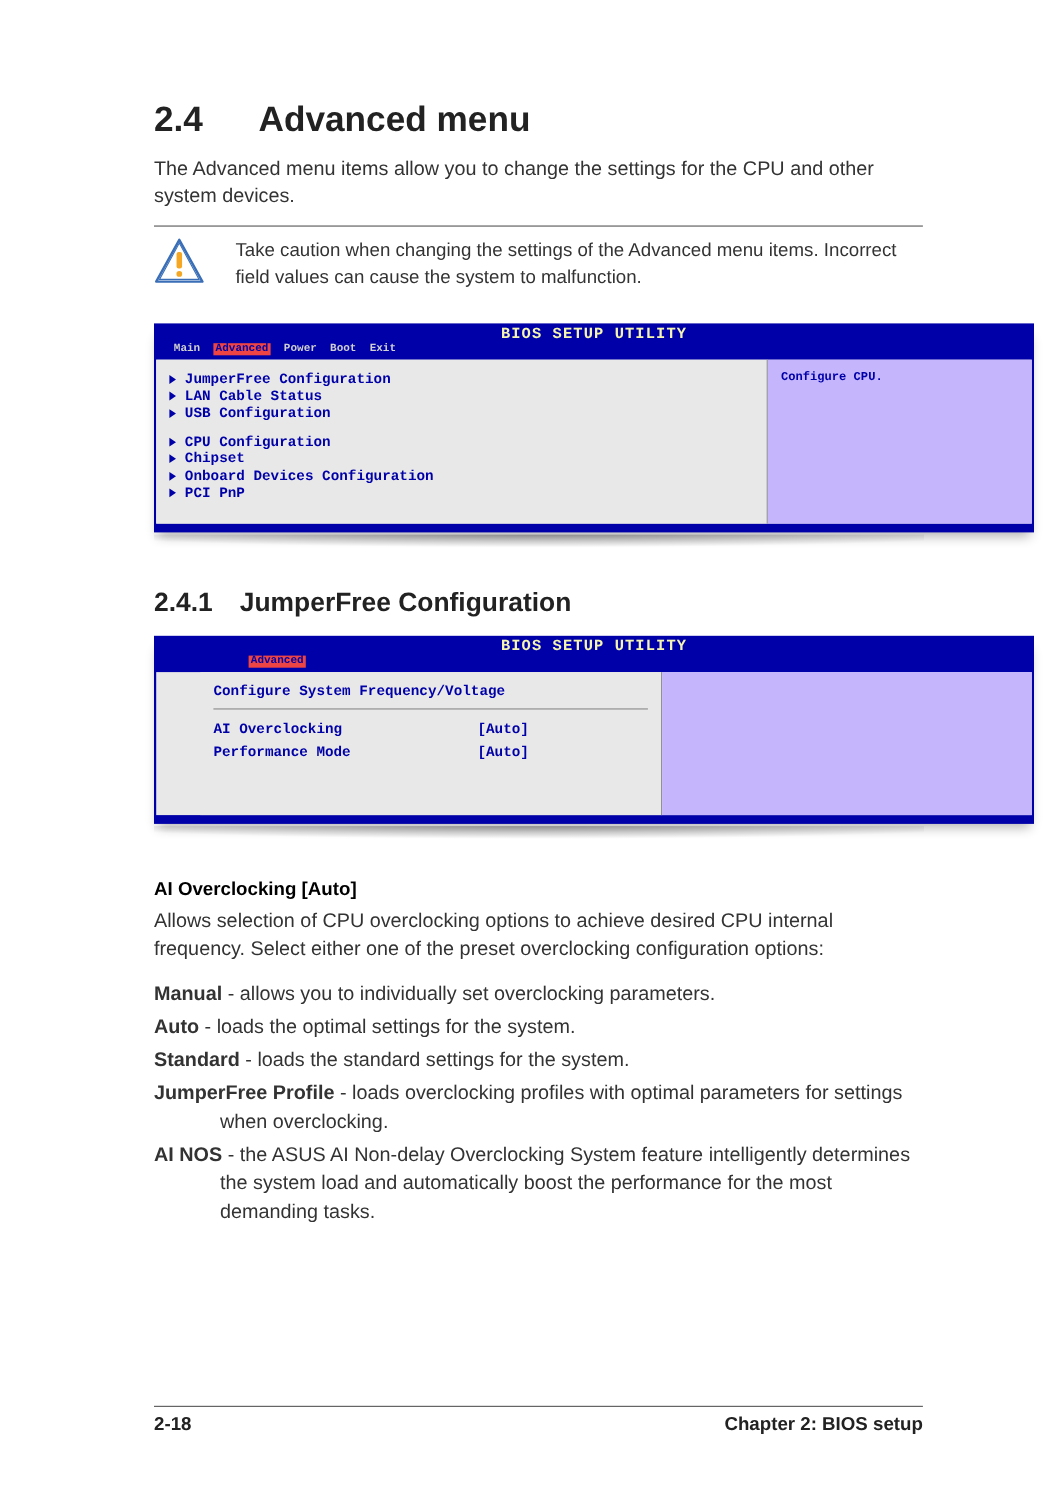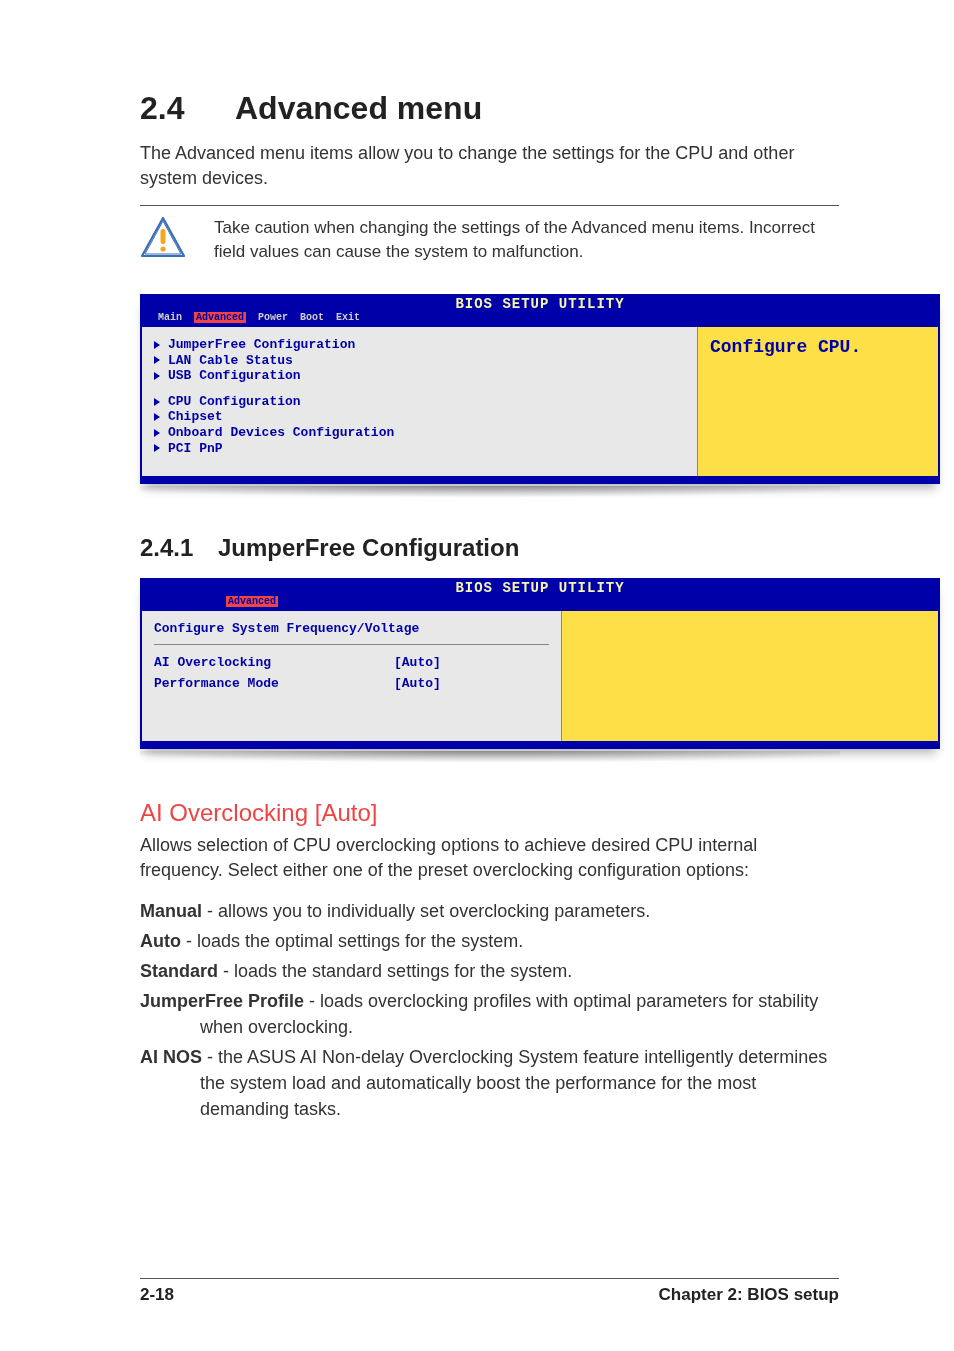--- a/index.html
+++ b/index.html
@@ -88,23 +88,23 @@
       font-size: 13px;
       color: #0000a8;
       background: #e8e8e8;
       border-right: 1px solid #888;
     }
     .bios-right {
       width: 240px;
       padding: 10px 12px;
       font-family: "Courier New", monospace;
       font-weight: bold;
-      font-size: 18px;
-      color: #0000a8;
-      background: #fde047;
+      font-size: 11px;
+      color: #0000a8;
+      background: #c4b5fd;
     }
     .bios-item {
       display: flex;
       align-items: center;
       gap: 8px;
       line-height: 1.2;
     }
     .bios-item .arrow {
       width: 0; height: 0;
       border-top: 4px solid transparent;
@@ -119,42 +119,42 @@
       padding-bottom: 8px;
       margin-bottom: 8px;
     }
     .bios-row {
       display: flex;
       line-height: 1.6;
     }
     .bios-row .label { width: 240px; }
     .bios-row .val { }
     .bios-row.divider { border-top: 1px solid #888; padding-top: 4px; margin-top: 4px; }
-    .bios2 .bios-body { min-height: 130px; }
+    .bios2 .bios-body { min-height: 130px; padding-left: 40px; }
     .bios2 .bios-left { width: 420px; flex: 0 0 420px; }
     .bios2 .bios-right { flex: 1; }
     .curve {
       width: 700px;
       height: 18px;
       background: radial-gradient(ellipse 600px 18px at 50% -1px, rgba(0,0,0,0.35), rgba(0,0,0,0) 70%);
       margin-top: -8px;
       margin-bottom: 30px;
     }
     .h2 {
       font-size: 24px;
       font-weight: bold;
       color: #222;
       margin-bottom: 16px;
       font-family: Arial, sans-serif;
     }
     .h2 .num { display: inline-block; width: 78px; }
     .h3 {
-      font-size: 24px;
-      font-weight: normal;
-      color: #ef4444;
+      font-size: 17px;
+      font-weight: bold;
+      color: #000000;
       margin: 30px 0 6px 0;
     }
     .option-list {
       margin-top: 10px;
     }
     .option-item {
       font-size: 18px;
       line-height: 1.45;
       margin-bottom: 4px;
       padding-left: 60px;
@@ -275,21 +275,21 @@
 </div>
 <div class="curve"></div>
 
 <h3 class="h3">AI Overclocking [Auto]</h3>
 <p class="body-text">Allows selection of CPU overclocking options to achieve desired CPU internal frequency. Select either one of the preset overclocking configuration options:</p>
 
 <div class="option-list">
   <div class="option-item"><span class="opt-name">Manual</span><span> - allows you to individually set overclocking parameters.</span></div>
   <div class="option-item"><span class="opt-name">Auto</span><span> - loads the optimal settings for the system.</span></div>
   <div class="option-item"><span class="opt-name">Standard</span><span> - loads the standard settings for the system.</span></div>
-  <div class="option-item long"><span class="opt-name">JumperFree Profile</span><span> - loads overclocking profiles with optimal parameters for stability when overclocking.</span></div>
+  <div class="option-item long"><span class="opt-name">JumperFree Profile</span><span> - loads overclocking profiles with optimal parameters for settings when overclocking.</span></div>
   <div class="option-item long"><span class="opt-name">AI NOS</span><span> - the ASUS AI Non-delay Overclocking System feature intelligently determines the system load and automatically boost the performance for the most demanding tasks.</span></div>
 </div>
 
 <div class="footer">
   <hr class="footer-hr">
   <div class="footer-row">
     <span>2-18</span>
     <span>Chapter 2: BIOS setup</span>
   </div>
 </div>

